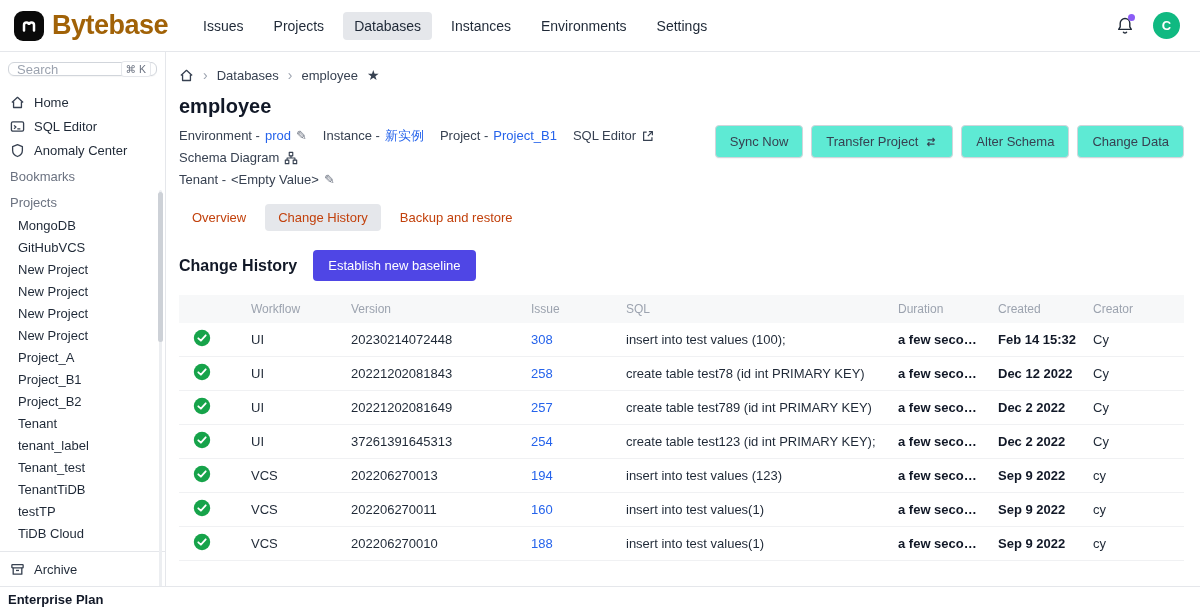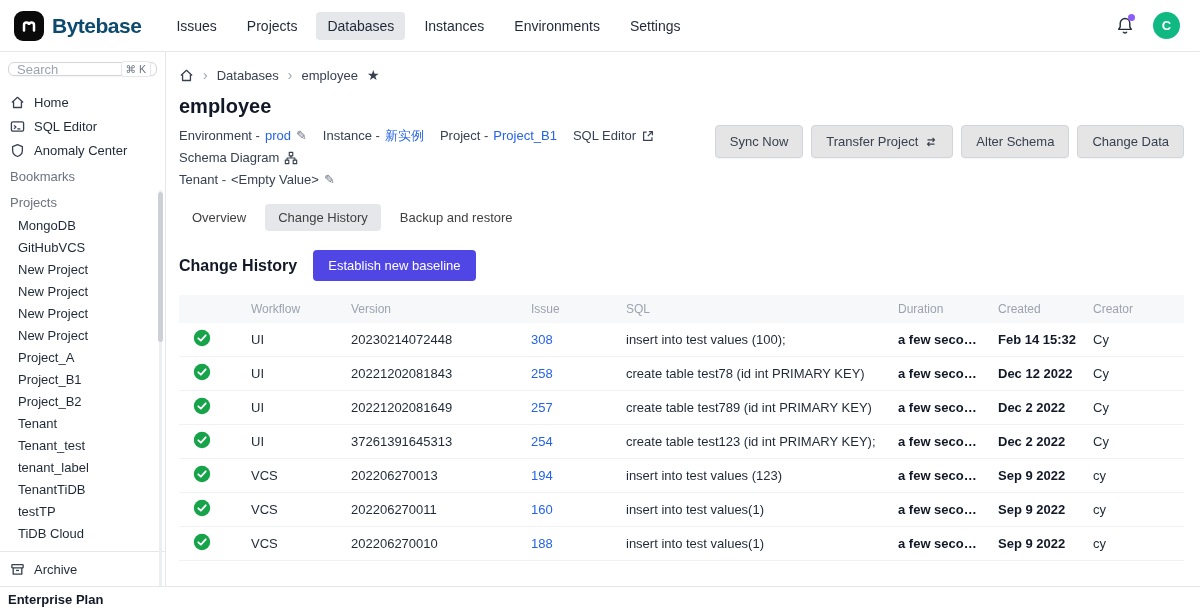--- a/index.html
+++ b/index.html
@@ -6,21 +6,21 @@
   html,body { width:1200px; height:613px; overflow:hidden; background:#fff;
     font-family:"Liberation Sans", sans-serif; color:#1f2937; }
   .app { display:flex; flex-direction:column; height:100%; }
 
   
   .topnav { height:52px; flex-shrink:0; display:flex; align-items:center;
     padding:0 20px 0 14px; border-bottom:1px solid #e5e7eb; background:#fff; }
   .brand { display:flex; align-items:center; gap:8px; cursor:pointer; }
   .logo { width:30px; height:30px; background:#0a0a0a; border-radius:9px;
     display:flex; align-items:center; justify-content:center; }
-  .brand-text { font-size:21px; font-weight:800; color:#0c4a6e; letter-spacing:-0.5px; }
+  .brand-text { font-size:27px; font-weight:800; color:#a16207; letter-spacing:-0.5px; }
   .nav-items { display:flex; align-items:center; gap:8px; margin-left:24px; flex:1; }
   .nav-item { font-size:14px; color:#1f2937; padding:6px 11px; border-radius:4px; cursor:pointer; white-space:nowrap; }
   .nav-item.active { background:#e5e7eb; }
   .nav-right { display:flex; align-items:center; gap:18px; }
   .bell { position:relative; width:20px; height:20px; cursor:pointer; }
   .bell .dot { position:absolute; top:-2px; right:0; width:7px; height:7px;
     border-radius:50%; background:var(--notification-dot,#8b5cf6); }
   .avatar { width:27px; height:27px; border-radius:50%; background:var(--avatar-bg,#10b981);
     color:#fff; font-size:13px; font-weight:600; display:flex; align-items:center; justify-content:center; cursor:pointer; }
 
@@ -56,26 +56,26 @@
   .page-title { font-size:20px; font-weight:700; color:#111827; margin-top:7px; }
 
   .header-row { display:flex; justify-content:space-between; align-items:flex-start; margin-top:7px; }
   .meta { font-size:13px; color:#374151; max-width:590px; }
   .meta-line { display:flex; align-items:center; flex-wrap:wrap; gap:0 16px; line-height:22px; }
   .meta-seg { display:flex; align-items:center; gap:5px; white-space:nowrap; }
   .link { color:var(--link,#2563eb); cursor:pointer; text-decoration:none; }
   .pencil { color:#6b7280; font-size:13px; cursor:pointer; }
   .mini-icon { width:14px; height:14px; }
   .actions { display:flex; gap:8px; }
-  .btn { display:flex; align-items:center; gap:6px; background:#e5e5e5; border:1px solid #d1d5db;
+  .btn { display:flex; align-items:center; gap:6px; background:#5eead4; border:1px solid #d1d5db;
     border-radius:4px; padding:8px 14px; font-size:13px; color:#374151; cursor:pointer;
     white-space:nowrap; box-shadow:0 1px 1px rgba(0,0,0,.04); }
 
   .tabs { display:flex; gap:6px; margin-top:13px; font-size:13px; }
-  .tab { padding:6px 13px; border-radius:4px; color:#404040; cursor:pointer; white-space:nowrap;text-align:right; }
+  .tab { padding:6px 13px; border-radius:4px; color:#c2410c; cursor:pointer; white-space:nowrap;text-align:right; }
   .tab.active { background:var(--active-tab-bg,#e5e7eb); }
 
   .section-head { display:flex; align-items:center; gap:16px; margin-top:19px; }
   .section-title { font-size:16px; font-weight:700; color:#111827; }
   .btn-primary { background:var(--accent,#4f46e5); color:#fff; border:none; border-radius:4px;
     padding:8px 15px; font-size:13px; cursor:pointer; }
 
   table { width:100%; border-collapse:collapse; table-layout:fixed; margin-top:14px; font-size:13px; }
   thead th { background:#f7f8f9; color:#9ca3af; font-size:12px; font-weight:500; text-align:left;
     padding:7px 8px; white-space:nowrap; }
@@ -188,25 +188,25 @@
 
           <div class="side-item">
             <span>Project_B2</span>
           </div>
 
           <div class="side-item">
             <span>Tenant</span>
           </div>
 
           <div class="side-item">
+            <span>tenant_label</span>
+          </div>
+
+          <div class="side-item">
             <span>Tenant_test</span>
-          </div>
-
-          <div class="side-item">
-            <span>tenant_label</span>
           </div>
 
           <div class="side-item">
             <span>TenantTiDB</span>
           </div>
 
           <div class="side-item">
             <span>testTP</span>
           </div>
 

